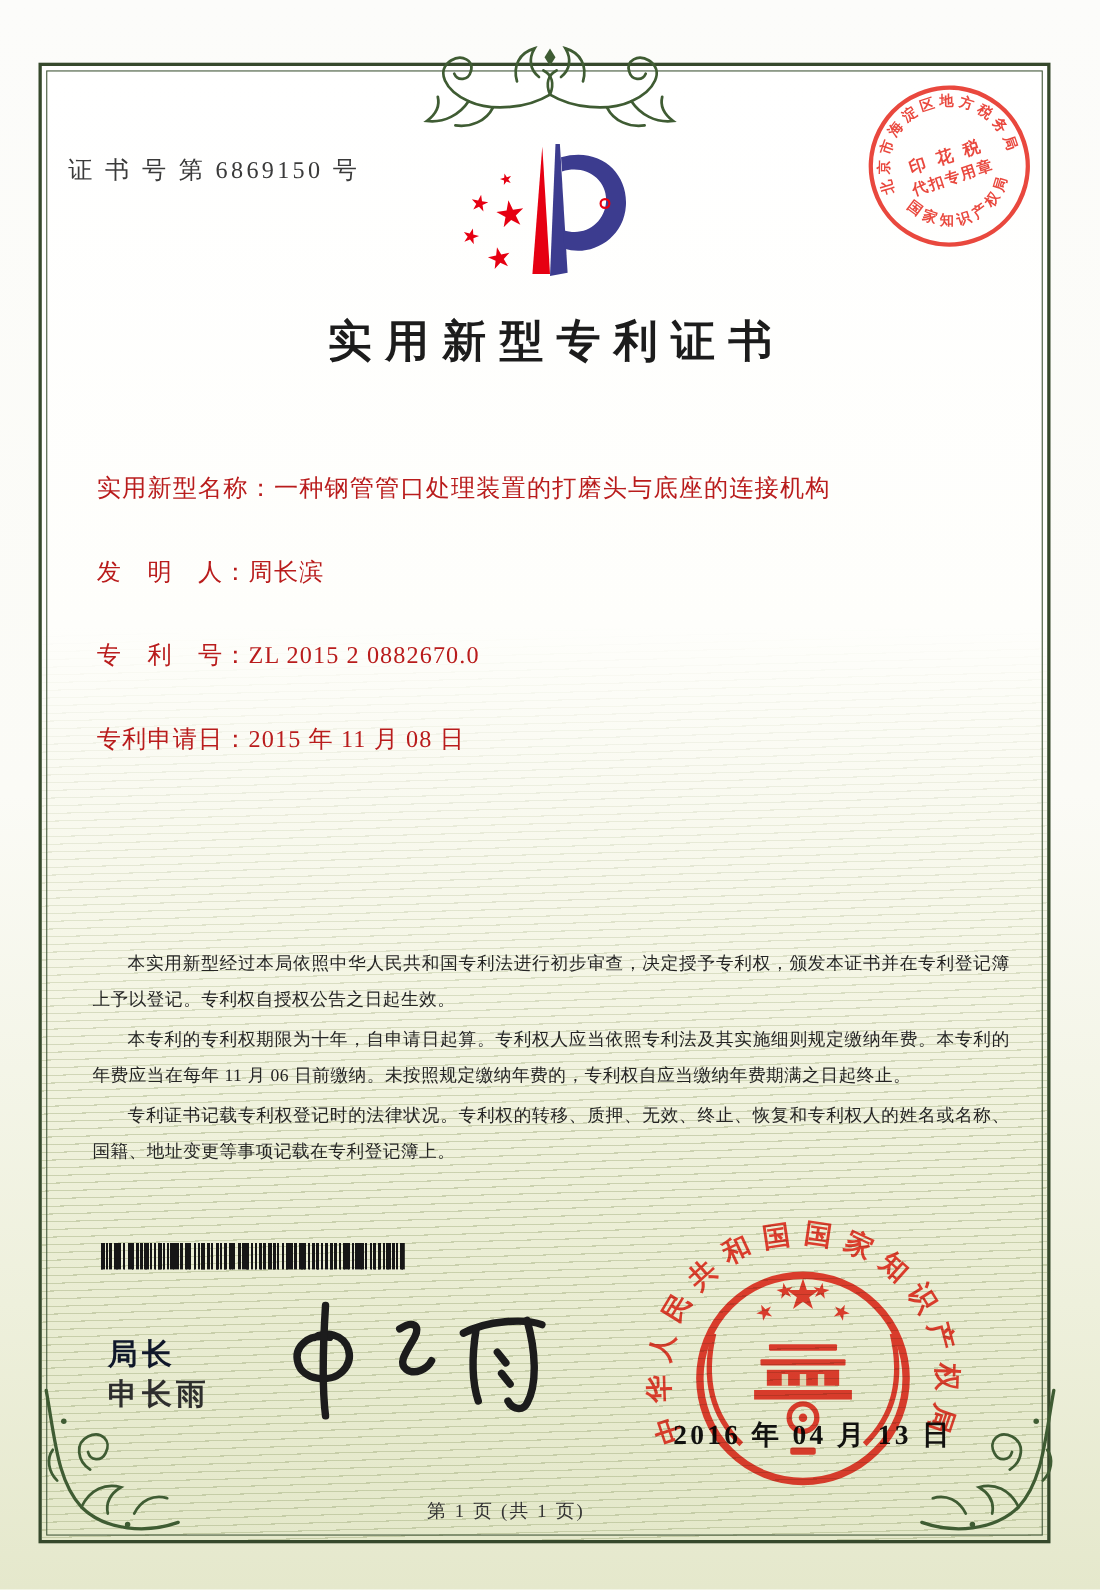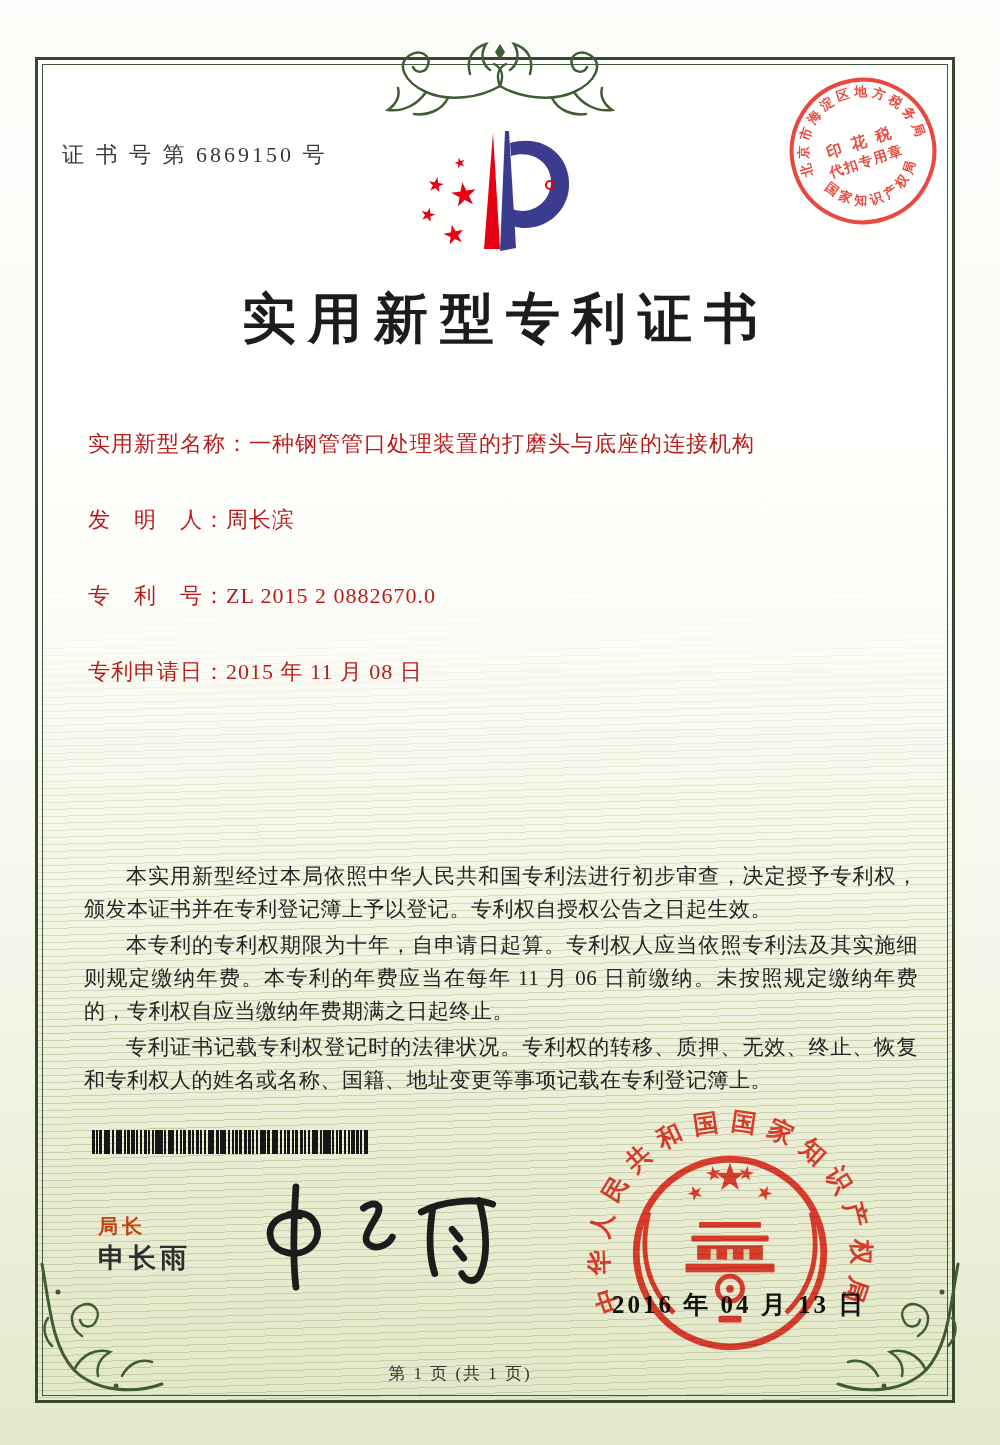--- a/index.html
+++ b/index.html
@@ -38,21 +38,21 @@
 
   
   .cert-number{
     position:absolute;left:62px;top:140px;
     font-size:22px;letter-spacing:3px;color:#3a3a3a;white-space:nowrap;
   }
   .logo{position:absolute;left:408px;top:120px;width:170px;height:152px;}
   .title{
     position:absolute;left:0;top:283px;width:100%;margin:0;
     text-align:center;text-indent:12px;
-    font-size:54px;font-weight:700;letter-spacing:12px;color:#1c1c1c;
+    font-size:40px;font-weight:700;letter-spacing:12px;color:#1c1c1c;
   }
 
   
   .tax-stamp{
     position:absolute;left:782px;top:70px;width:162px;height:162px;
     mix-blend-mode:multiply;opacity:.92;transform:rotate(-18deg);
   }
   .office-seal{
     position:absolute;left:585px;top:1108px;width:290px;height:290px;
     mix-blend-mode:multiply;opacity:.95;
@@ -67,35 +67,35 @@
   
   .fields{position:absolute;left:88px;top:430px;width:840px;}
   .field-row{font-size:22px;line-height:27px;margin-bottom:49px;color:#b91c1c;white-space:nowrap;}
   .field-label{letter-spacing:1px;}
   .field-value{letter-spacing:1px;}
 
   
   .paragraphs{position:absolute;left:84px;top:860px;width:834px;}
   .paragraphs p{
     margin:0 0 3px 0;text-indent:2em;text-align:justify;
-    font-size:21px;line-height:33px;color:#242424;letter-spacing:0.5px;
+    font-size:16px;line-height:33px;color:#242424;letter-spacing:0.5px;
   }
 
   
   .barcode{
     position:absolute;left:92px;top:1130px;width:276px;height:24px;
     background:
       repeating-linear-gradient(90deg,#161616 0 2px,transparent 2px 4px),
       repeating-linear-gradient(90deg,#161616 0 1px,transparent 1px 7px),
       repeating-linear-gradient(90deg,#161616 0 3px,transparent 3px 13px);
   }
 
   
   .signer{position:absolute;left:98px;top:1213px;font-family:"Liberation Sans","DejaVu Sans",sans-serif;}
-  .signer-title{font-size:20px;font-weight:700;color:#c2410c;letter-spacing:4px;}
+  .signer-title{font-size:27px;font-weight:700;color:#0f172a;letter-spacing:4px;}
   .signer-name{font-size:27px;font-weight:700;color:#2e2e2e;letter-spacing:4px;}
   .signature{position:absolute;left:240px;top:1178px;width:270px;height:118px;}
   .sig{stroke:#1c1c1c;stroke-width:7;fill:none;stroke-linecap:round;stroke-linejoin:round;}
 
   .footer{
     position:absolute;left:0;top:1362px;width:92%;text-align:center;
     font-size:17px;color:#333;letter-spacing:2px;
   }
 </style>
 </head>

